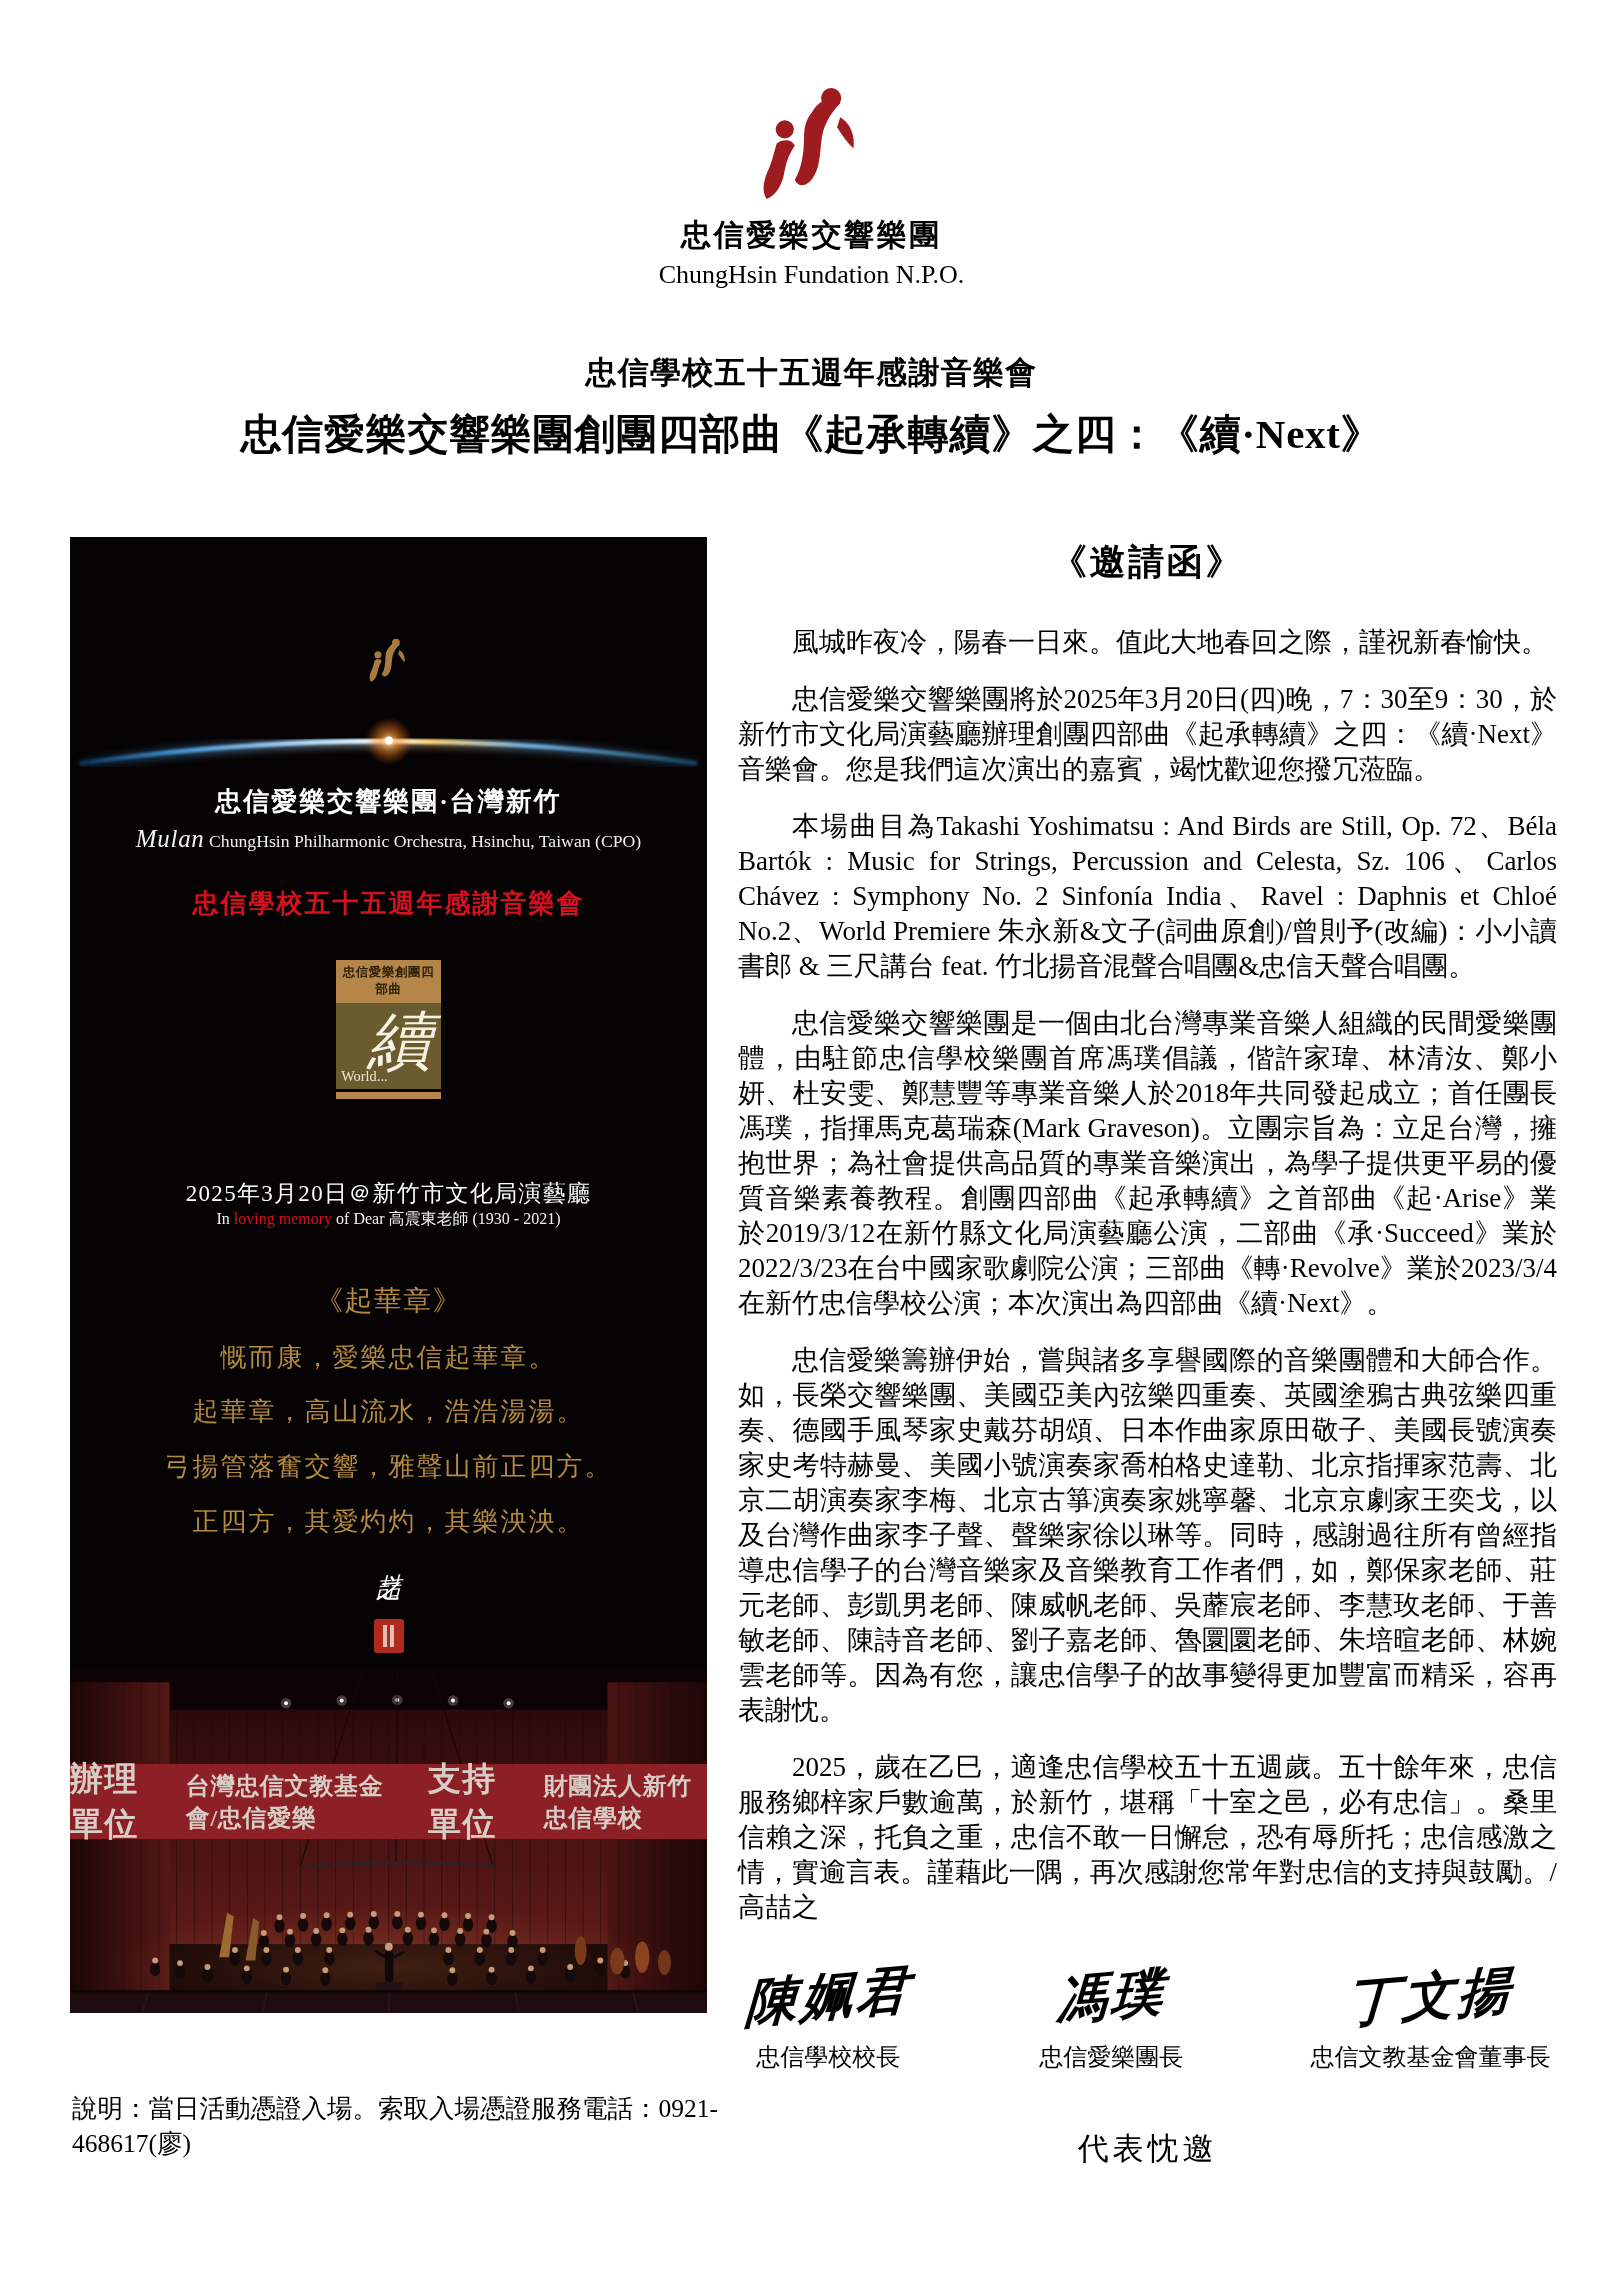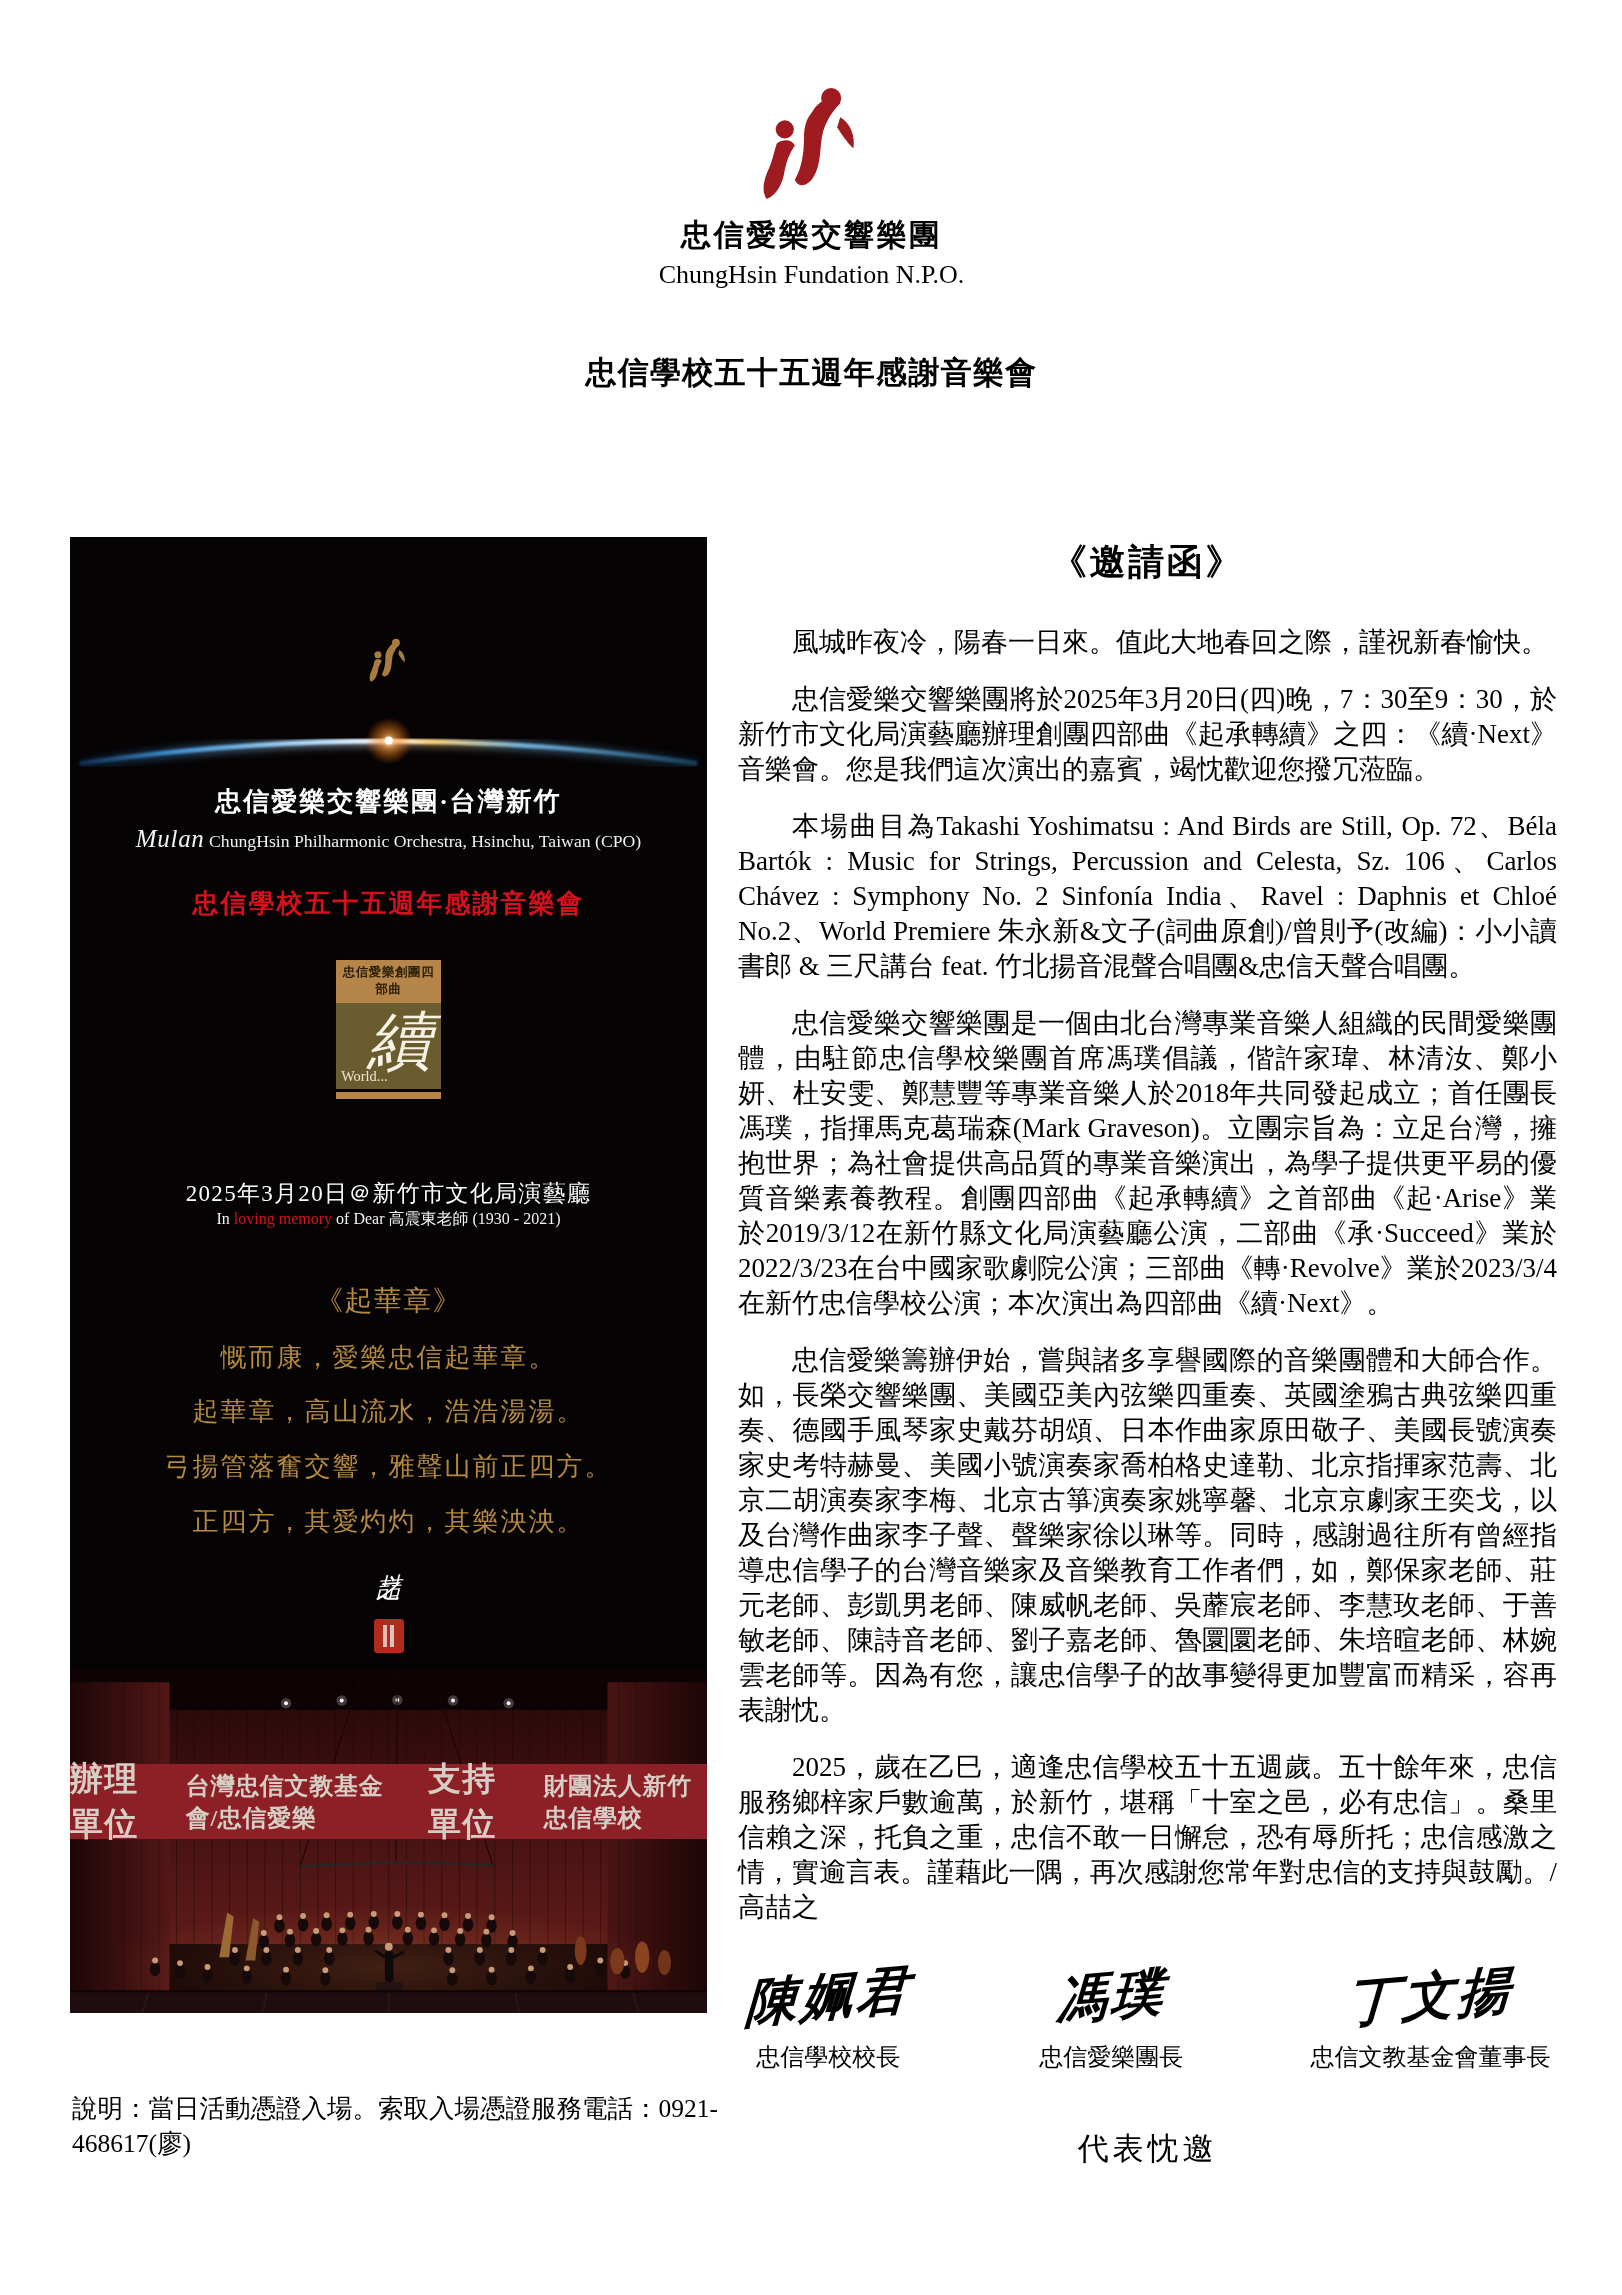--- a/index.html
+++ b/index.html
@@ -76,20 +76,21 @@
         <circle cx="33" cy="44" r="9"></circle>
         <path d="M25,58 C32,53 40,54 43,60 C38,67 35,75 33,84 C31,98 25,109 15,113 C10,106 12,96 15,88 C20,78 22,68 25,58 Z"></path>
       </g>
     </svg>
     <div id="org-zh">忠信愛樂交響樂團</div>
     <div id="org-en">ChungHsin Fundation N.P.O.</div>
   </div>
 
   <div id="title-block">
     <div id="title-line1">忠信學校五十五週年感謝音樂會</div>
+    <div id="title-line2">忠信愛樂交響樂團創團四部曲《起承轉續》之四：《續·Next》</div>
   </div>
 
   <div id="poster">
 
     <svg class="p-logo" width="47" height="68" viewBox="0 0 120 120">
       <g fill="#a87c3e">
         <circle cx="79" cy="13" r="10"></circle>
         <path d="M60,27 C68,13 82,10 88,18 C80,26 74,36 71,46 C67,62 70,78 61,92 C55,101 46,102 43,94 C50,82 52,66 52,54 C52,42 54,34 60,27 Z"></path>
         <path d="M88,32 C98,38 103,50 101,63 C94,56 89,49 85,42 Z"></path>
         <circle cx="33" cy="44" r="9"></circle>

